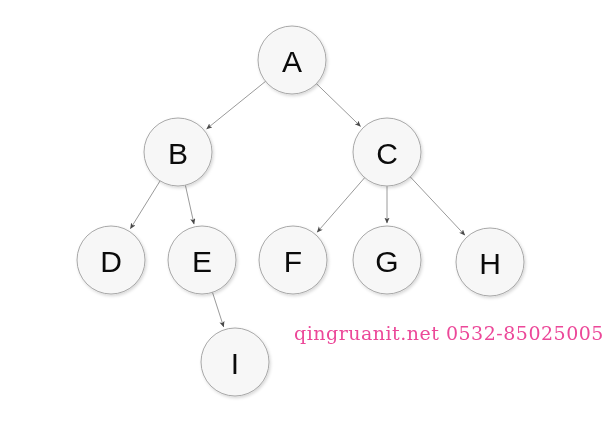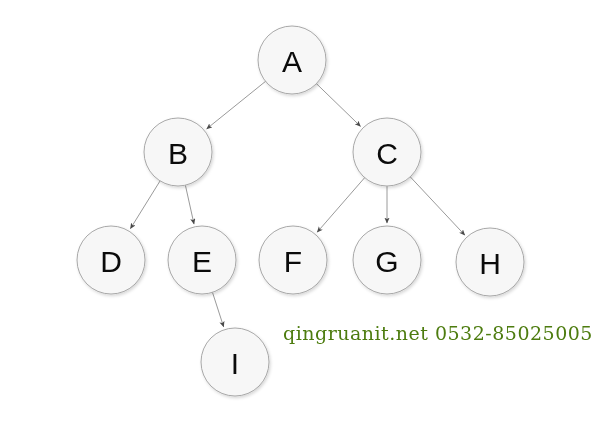--- a/index.html
+++ b/index.html
@@ -115,15 +115,15 @@
           <circle cx="490" cy="262" r="34" class="node-circle" filter="url(#nodeshadow)"></circle>
           <text x="490" y="263" class="node-label">H</text>
         </g>
         <g>
           <circle cx="235" cy="362" r="34" class="node-circle" filter="url(#nodeshadow)"></circle>
           <text x="235" y="363" class="node-label">I</text>
         </g>
       </g>
   </svg>
 
-  <div class="watermark" id="watermark-text" style="left: 283px; top: 322px; color: #4d7c0f;">qingruanit.net  0532-85025005</div>
+  <div class="watermark" id="watermark-text" style="left: 294px; top: 322px; color: #ec4899;">qingruanit.net  0532-85025005</div>
 
 </div>
 
 </body></html>

